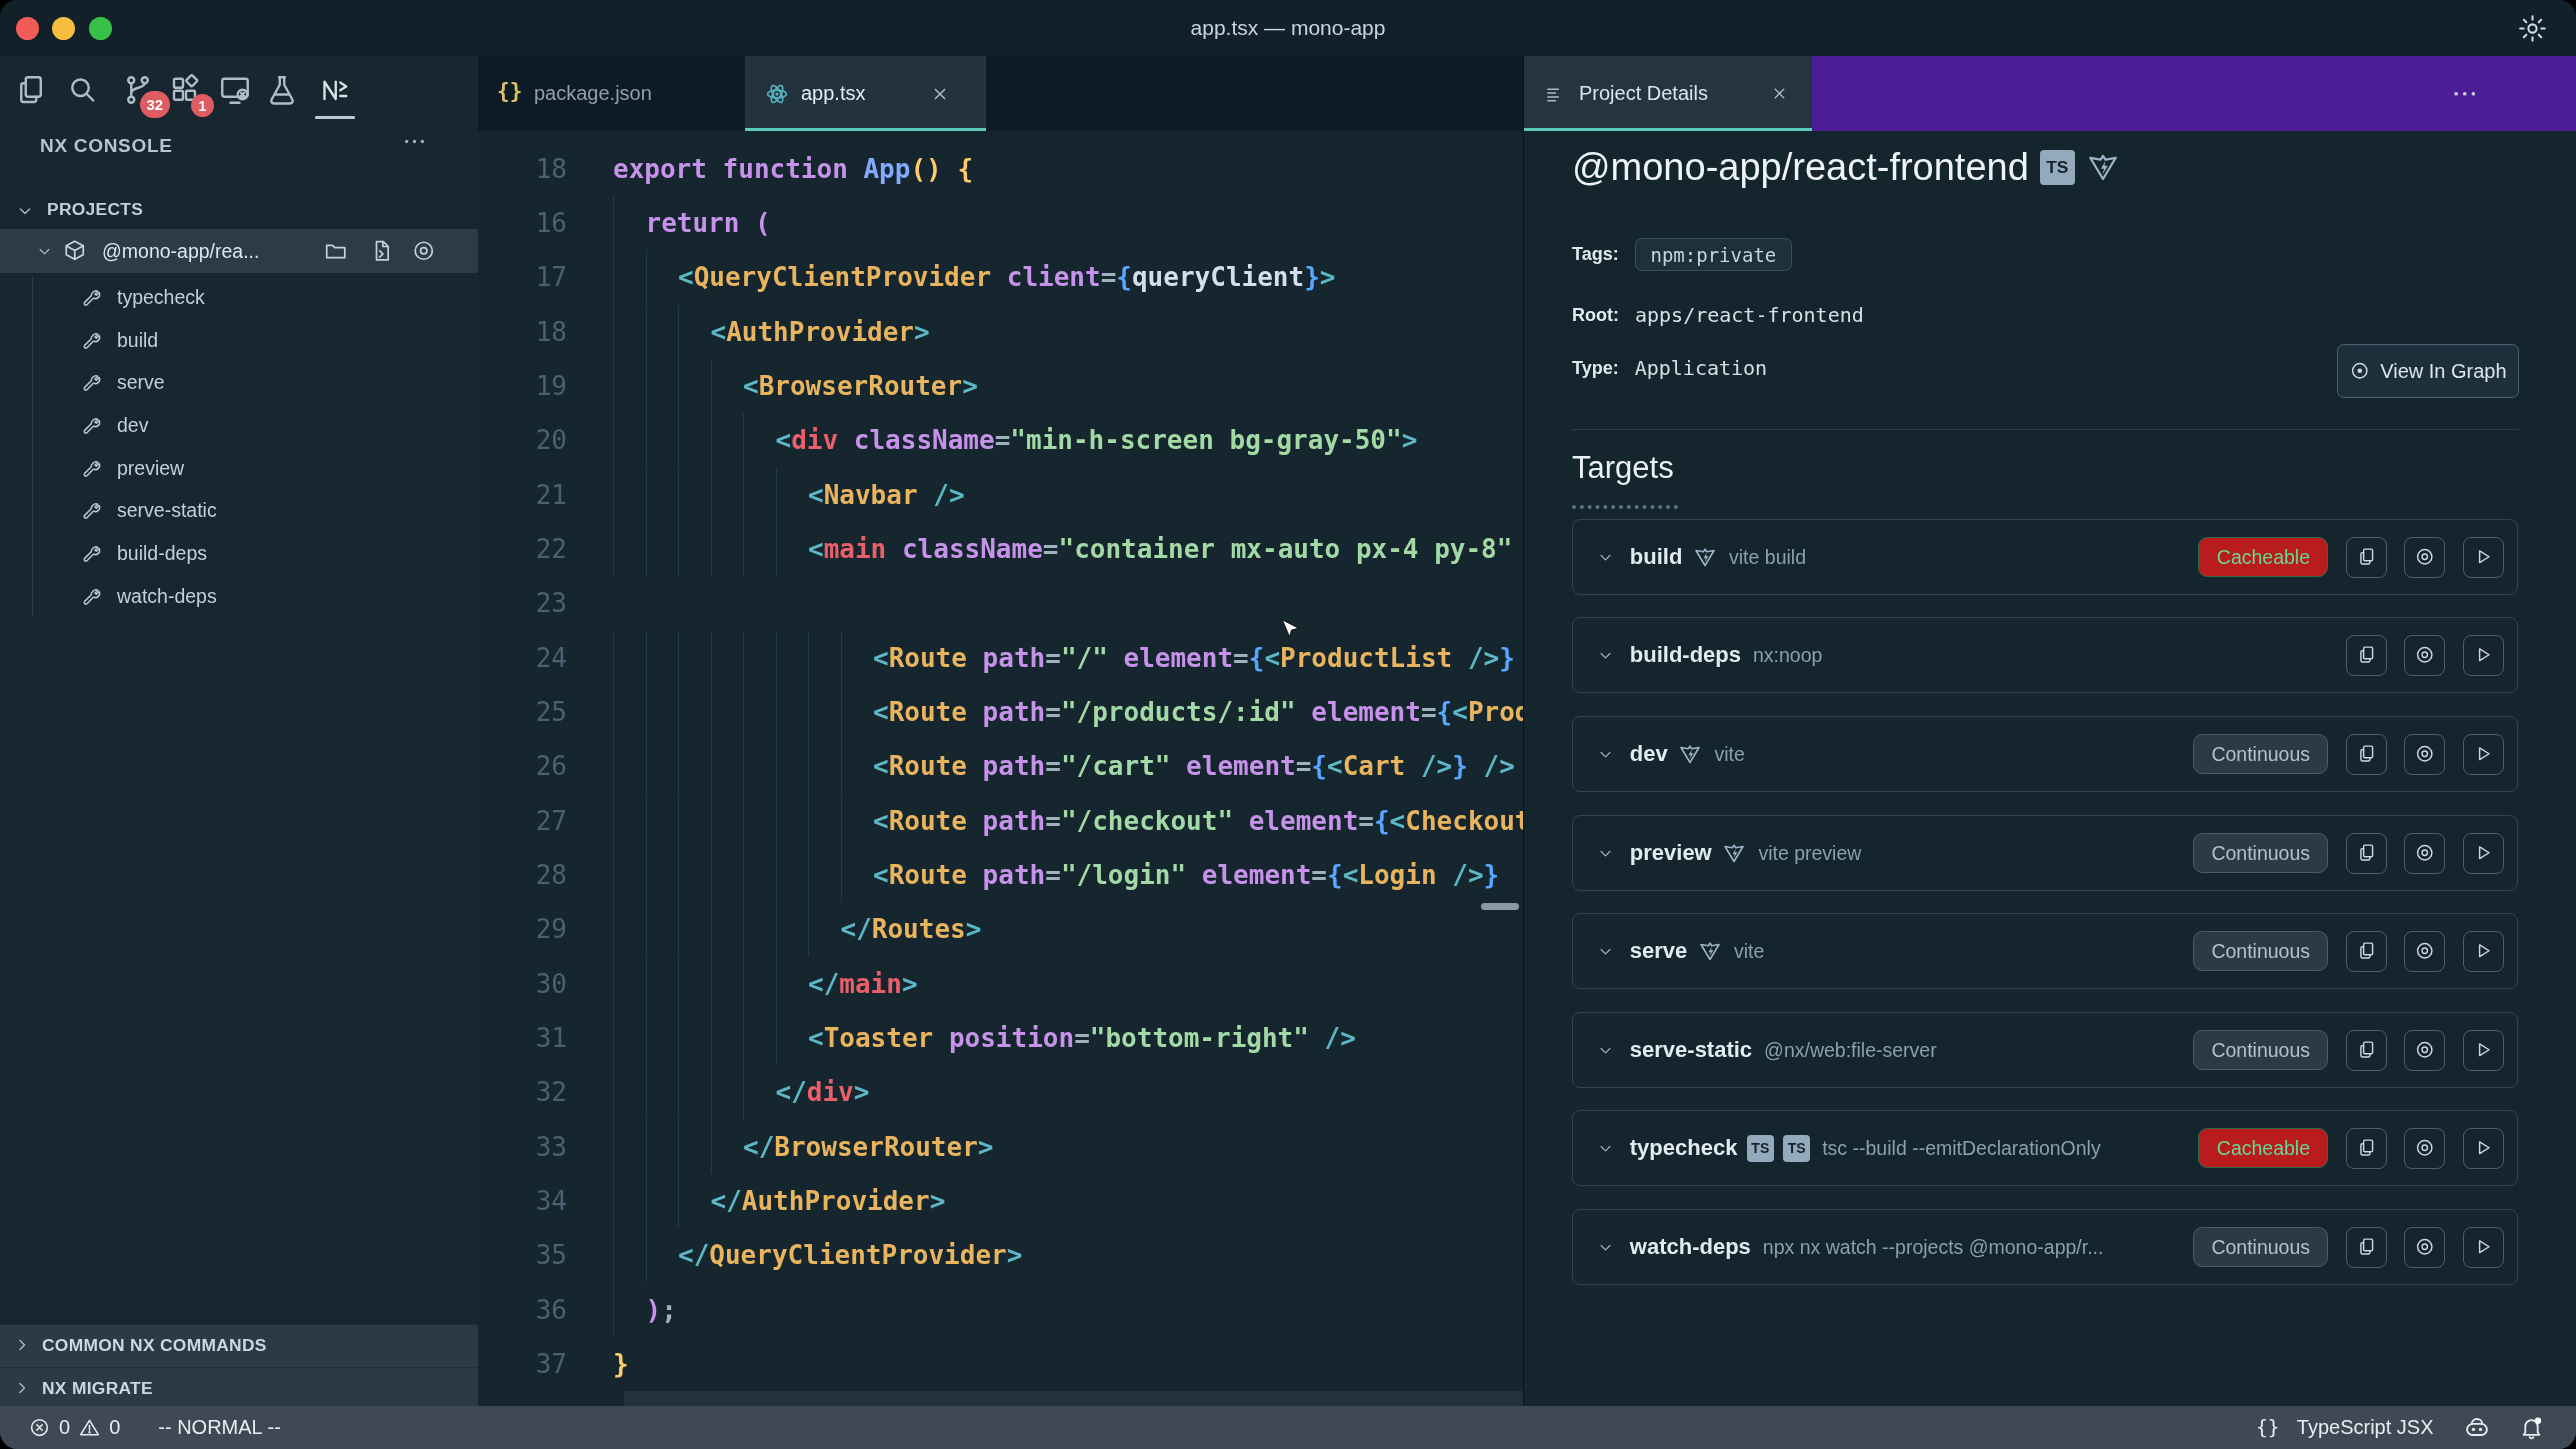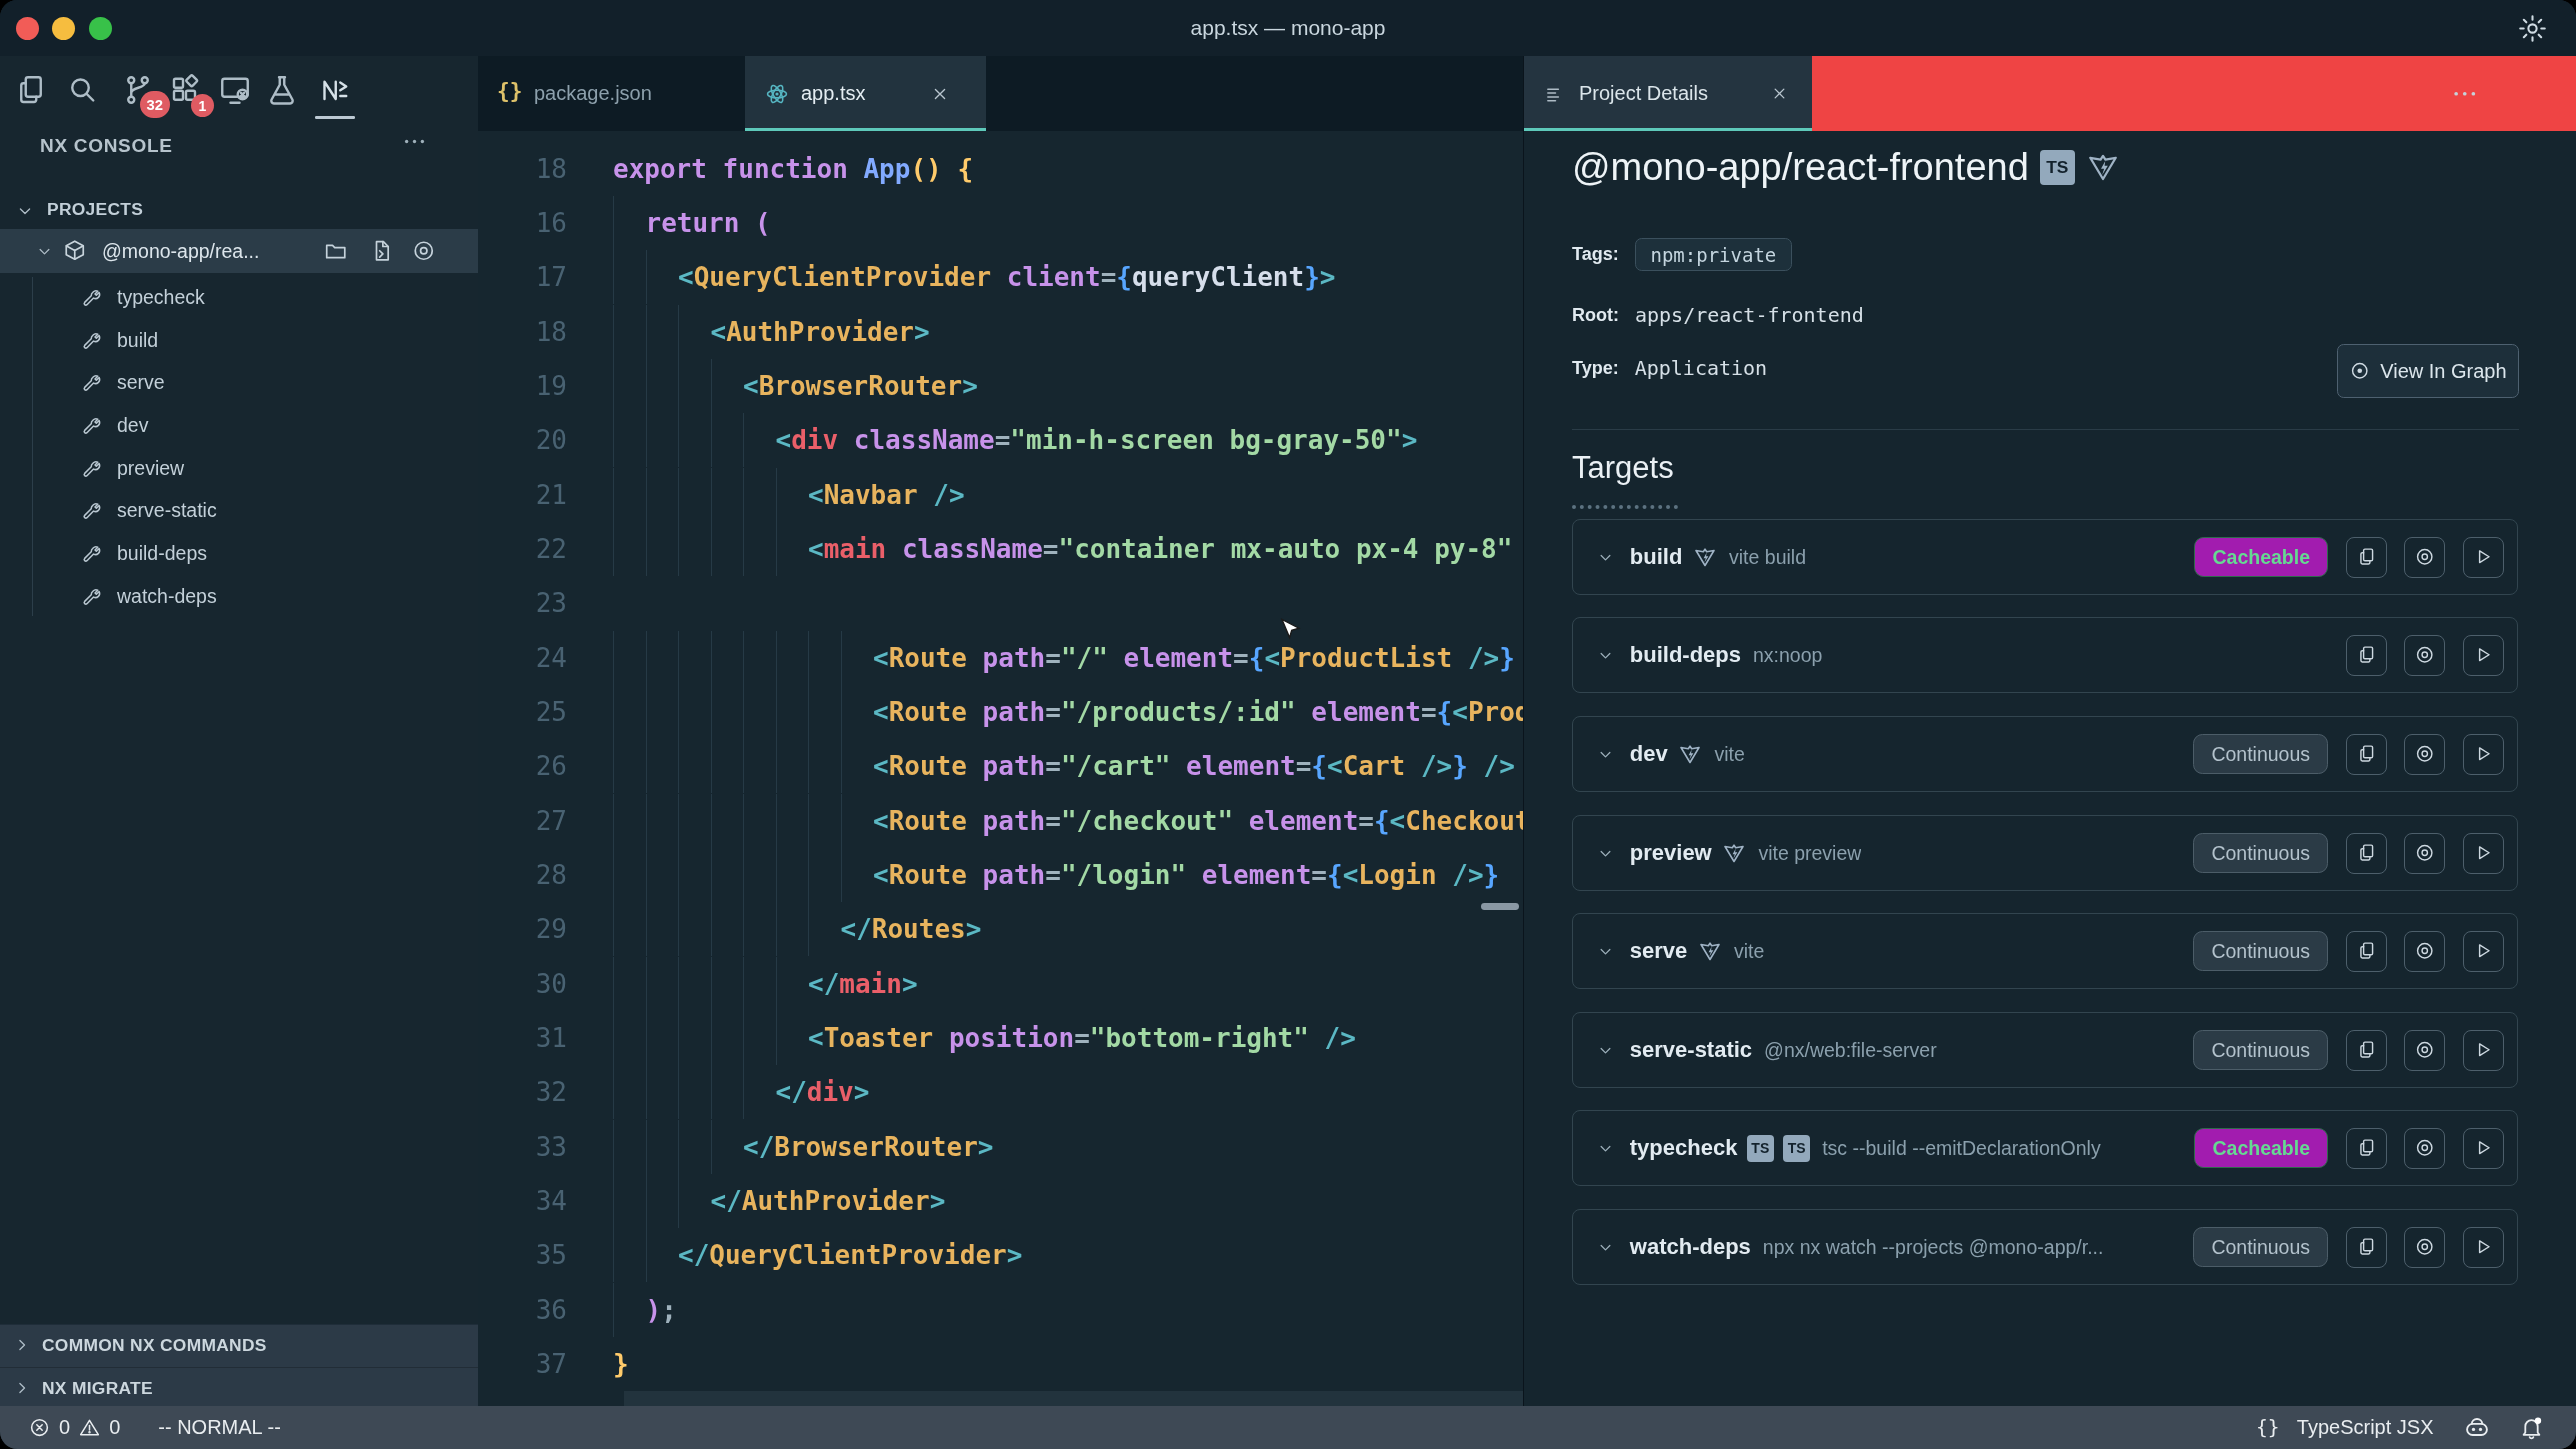--- a/index.html
+++ b/index.html
@@ -38,21 +38,21 @@
   .botrow .icn{position:absolute;left:12px;top:10px;width:20px;height:20px;color:#aebcc6;}
   .botrow .lbl{position:absolute;left:42px;top:10px;font-size:17.4px;font-weight:bold;
     letter-spacing:0.3px;color:#ccd7de;}
   
   #tabbar{left:478px;top:56px;width:1045px;height:75px;background:#0d1b24;}
   .tab{top:0;height:75px;cursor:pointer;}
   .tab .lbl{position:absolute;top:25.5px;font-size:20px;white-space:nowrap;}
   .tab.active{background:#22333e;}
   .tab .underline{position:absolute;left:0;bottom:0;width:100%;height:3.4px;background:#5ec9ba;}
   #vdiv{left:1523px;top:56px;width:1.3px;height:1350px;background:#0a141c;}
-  #paneltabbar{left:1524px;top:56px;width:1052px;height:75px;background:#ef4444;}
+  #paneltabbar{left:1524px;top:56px;width:1052px;height:75px;background:#4c1d95;}
   #paneltab{left:0;top:0;width:288px;height:75px;background:#243440;cursor:pointer;}
   
   #breadcrumb{left:478px;top:131px;width:1045px;height:32px;background:#16262f;display:flex;
     align-items:center;padding-left:21.5px;box-sizing:border-box;}
   #breadcrumb .bc{font-size:18px;color:#7e94a1;cursor:pointer;white-space:nowrap;}
   #breadcrumb .sep{width:14.8px;height:14.8px;color:#56707e;margin:0 8px;}
   
   #editor{left:478px;top:131px;width:1045px;height:1275px;background:#16262f;overflow:hidden;}
   .cl{position:absolute;left:0;width:100%;height:54px;font-family:"DejaVu Sans Mono",monospace;
     font-size:26px;line-height:54px;}
@@ -91,21 +91,21 @@
     border-radius:8px;box-sizing:border-box;display:flex;align-items:center;
     padding:0 13.4px 0 23px;}
   .card .chev{width:19px;height:19px;color:#9db0bb;flex:none;cursor:pointer;}
   .card .nm{font-size:22px;font-weight:bold;color:#e2ebf1;margin-left:14.8px;white-space:nowrap;}
   .card .vite{width:24px;height:24px;color:#9fb3c5;margin-left:10.7px;flex:none;}
   .card .tschip{width:27px;height:27px;font-size:14px;margin-left:9.4px;flex:none;}
   .card .cmd{font-size:19.5px;color:#8ba0ad;margin-left:12px;white-space:nowrap;overflow:hidden;
     text-overflow:ellipsis;}
   .card .sp{flex:1;}
   .pill{font-size:19.5px;border-radius:9.4px;padding:7.4px 17.4px;white-space:nowrap;flex:none;}
-  .pill.cacheable{color:#66d992;border:1.3px solid #2e6b4b;background:#a21caf;font-weight:bold;}
+  .pill.cacheable{color:#66d992;border:1.3px solid #2e6b4b;background:#b91c1c;}
   .pill.continuous{color:#b3c2cc;border:1.3px solid #4c5d68;background:#2b3b46;}
   .cbtn{width:39px;height:39px;border:1.3px solid #4d5f6b;border-radius:8px;margin-left:17.4px;
     display:flex;align-items:center;justify-content:center;cursor:pointer;flex:none;}
   .cbtn .icn{width:21.5px;height:21.5px;color:#cdd8e0;}
   
   #statusbar{left:0;top:1406px;width:2576px;height:43px;background:#3e4955;display:flex;
     align-items:center;padding:0 31px 0 28px;box-sizing:border-box;font-size:20px;color:#e9edf0;}
   #statusbar .icn{width:23px;height:23px;color:#e9edf0;}
   #statusbar .grp{display:flex;align-items:center;gap:8px;cursor:pointer;}
   #sb-spacer{flex:1;}

